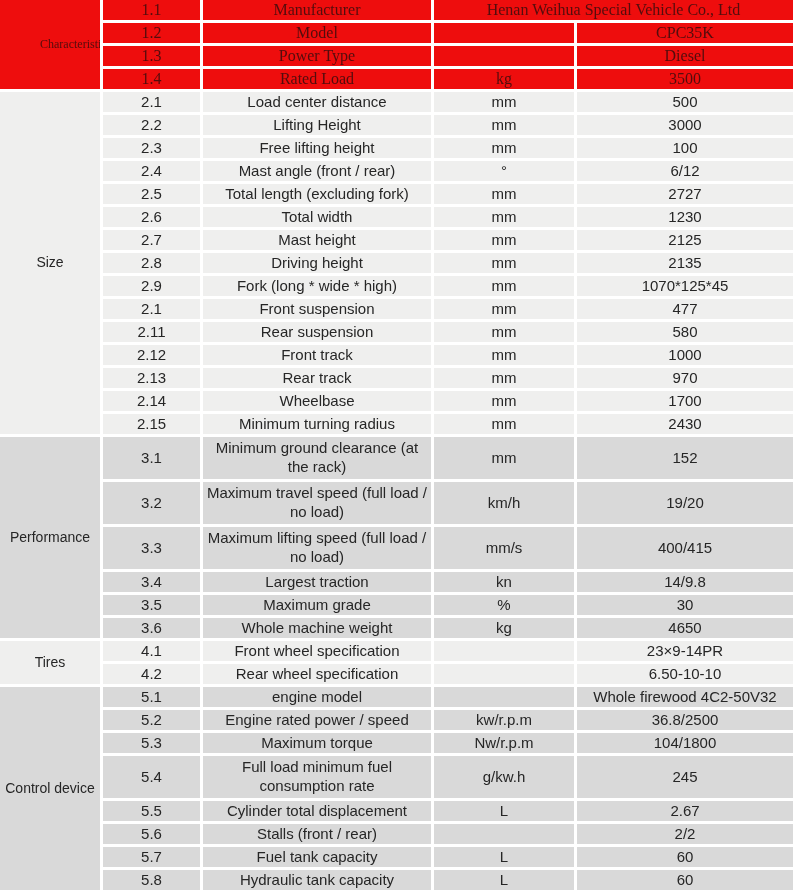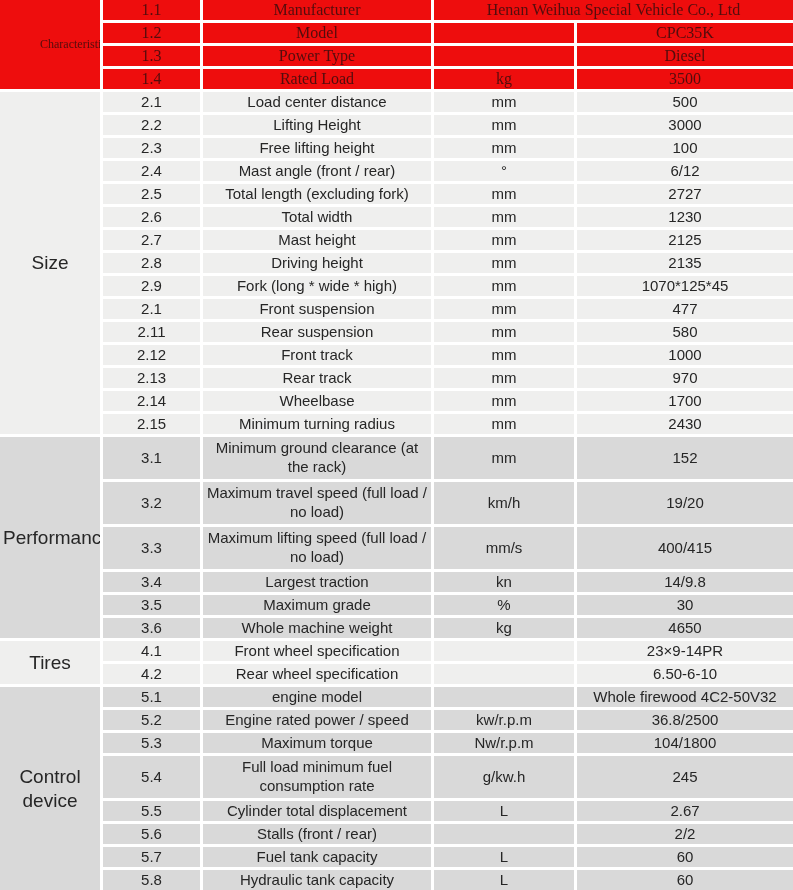--- a/index.html
+++ b/index.html
@@ -52,21 +52,21 @@
   td.light { background: var(--light_row_bg); }
   td.dark  { background: var(--dark_row_bg); }
   td.red {
     background: var(--header_bg);
     color: var(--header_text);
     font-family: "Liberation Serif", "DejaVu Serif", serif;
     font-size: 16px;
     font-weight: normal;
     margin-top: 15px;
   }
-  td.cat { font-size: 19px; }
+  td.cat { font-size: 14px; }
   td.cat.red {
     font-size: 12px;
     padding-left: 40px;
   }
 </style>
 </head>
 <body>
 
 <div class="table-clip">
   <table class="spec">
@@ -234,21 +234,21 @@
           <td rowspan="2" class="cell cat light">Tires</td>
           <td class="cell num light">4.1</td>
           <td class="cell pname light">Front wheel specification</td>
           <td class="cell unit light"></td>
           <td class="cell val light">23×9-14PR</td>
         </tr>
         <tr>
           <td class="cell num light">4.2</td>
           <td class="cell pname light">Rear wheel specification</td>
           <td class="cell unit light"></td>
-          <td class="cell val light">6.50-6-10</td>
+          <td class="cell val light">6.50-10-10</td>
         </tr>
         <tr>
           <td rowspan="8" class="cell cat dark">Control device</td>
           <td class="cell num dark">5.1</td>
           <td class="cell pname dark">engine model</td>
           <td class="cell unit dark"></td>
           <td class="cell val dark">Whole firewood 4C2-50V32</td>
         </tr>
         <tr>
           <td class="cell num dark">5.2</td>

